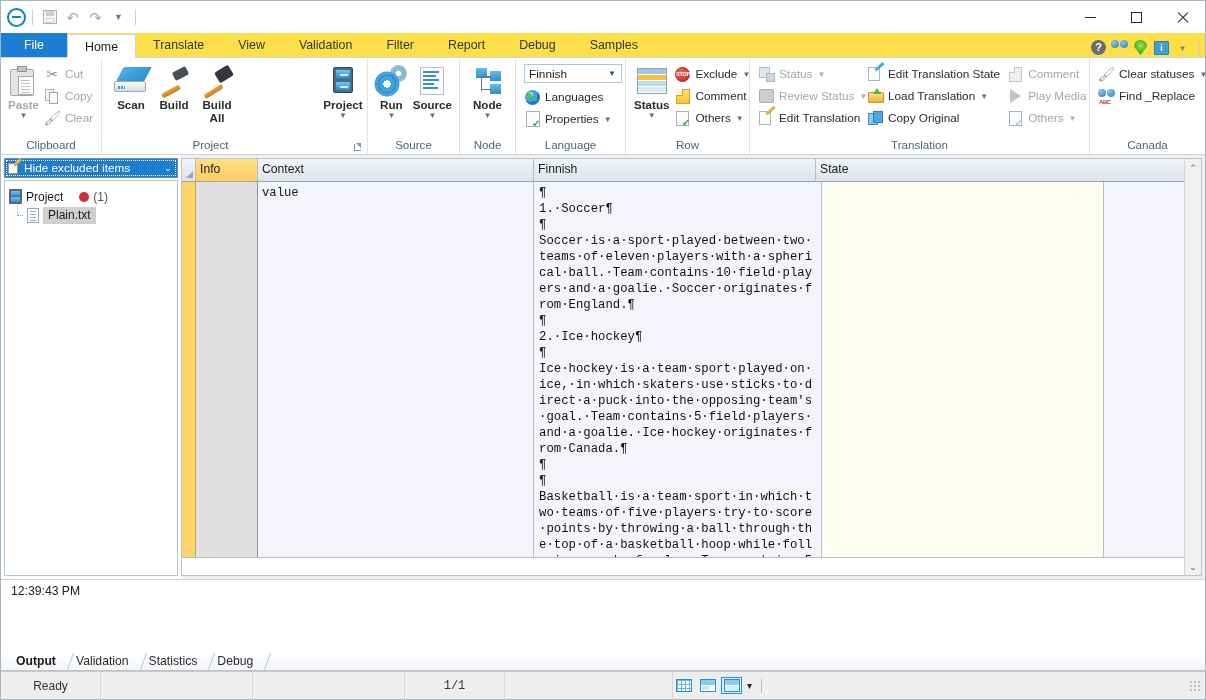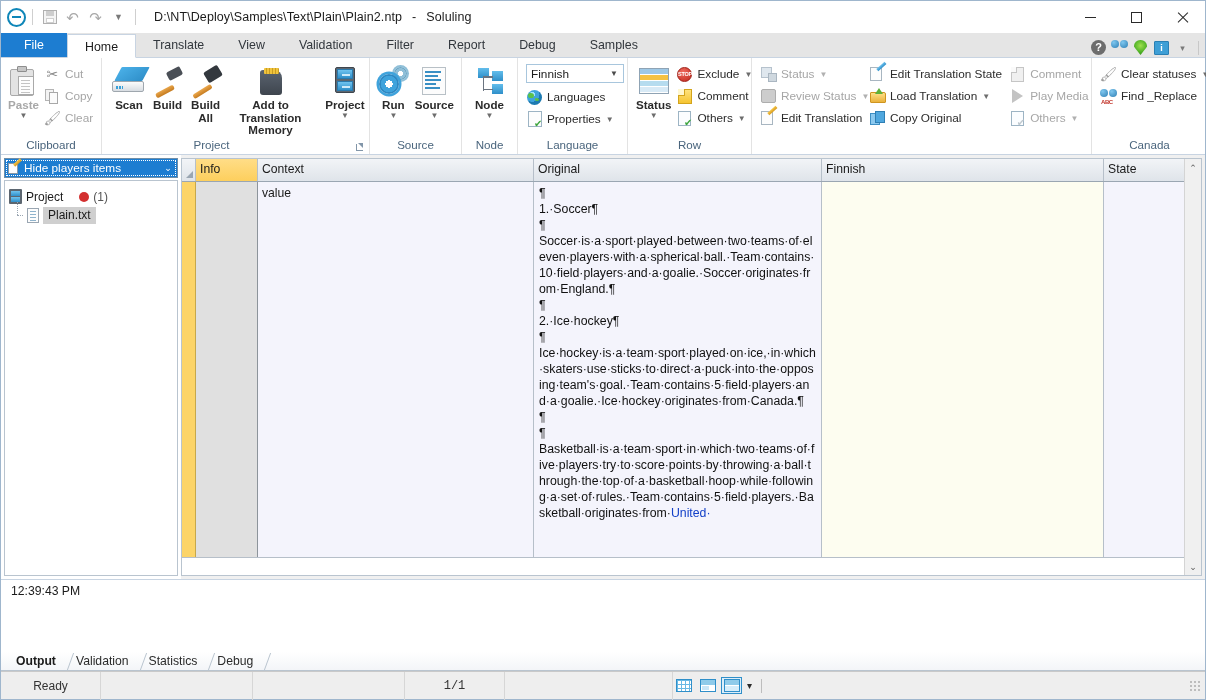--- a/index.html
+++ b/index.html
@@ -106,21 +106,21 @@
   }
   .wc .clo::before { transform: rotate(45deg); }
   .wc .clo::after  { transform: rotate(-45deg); }
 
   
   .tabstrip {
     height: 24px;
     flex: 0 0 24px;
     display: flex;
     align-items: flex-end;
-    background: #e5e5e5;
+    background: #fde047;
     position: relative;
     border-bottom: 1px solid #c8d4e2;
   }
   .tab {
     height: 24px;
     line-height: 24px;
     padding: 0 17px;
     font-size: 12.4px;
     color: #32373d;
     box-sizing: border-box;
@@ -595,20 +595,21 @@
   .hcell.context { width: 276px; flex:0 0 276px; }
   .hcell.original { width: 288px; flex:0 0 288px; }
   .hcell.finnish { width: 282px; flex:0 0 282px; }
   .hcell.state  { flex: 1 1 auto; border-right: none; }
 
   .bodyrow { display:flex; flex: 1 1 auto; min-height:0; }
   .bcell {
     border-right: 1px solid #b6bfc9;
     box-sizing: border-box;
     overflow: hidden;
+    font-family: Liberation Mono, monospace;
   }
   .bcell.selmark { width: 14px; flex:0 0 14px; background:#fcd468; border-right:1px solid #c6a84c; }
   .bcell.info { width: 62px; flex:0 0 62px; background:#e0e0e0; border-right:1px solid #8d949b; }
   .bcell.context {
     width: 276px; flex:0 0 276px; background:#f4f4fc;
     padding: 4px 0 0 4px; font-size: 12.2px; color:#1b1b1b;
   }
   .bcell.original {
     width: 288px; flex:0 0 288px; background:#f4f4fc;
     padding: 3px 5px 0 5px; font-size: 12.3px; line-height: 16px; color:#111111;
@@ -735,23 +736,20 @@
     <div class="qat">
       <div class="appbtn"></div>
       <div class="qat-sep"></div>
       <div class="qat-ico">
           <span class="ico-save"></span>
         </div>
       <div class="qat-ico arrowglyph">↶</div>
       <div class="qat-ico arrowglyph">↷</div>
       <div class="qat-ico caretglyph">▼</div>
       <div class="qat-sep"></div>
-    </div>
-    <div class="title-text">
-      <span>D:\NT\Deploy\Samples\Text\Plain\Plain2.ntp</span><span class="title-sep"></span><span>-</span><span class="title-sep"></span><span>Soluling</span>
     </div>
     <div class="wincontrols">
       <div class="wc">
           <span class="min"></span>
         </div>
       <div class="wc">
           <span class="max"></span>
         </div>
       <div class="wc">
           <span class="clo"></span>
@@ -848,30 +846,20 @@
         <div class="bigbtn" style="width:42px">
           <div class="bi">
               <span class="i-mallet">
                 <span class="hd"></span>
                 <span class="hh"></span>
               </span>
             </div>
           <div class="bl">Build
 All</div>
         </div>
-        <div class="bigbtn wide" style="width:104px">
-          <div class="bi">
-              <span class="i-tm">
-                <span class="body"></span>
-                <span class="gold"></span>
-              </span>
-            </div>
-          <div class="bl">Add to Translation
-Memory</div>
-        </div>
       </div>
       <div class="rgroup-label">Project</div>
     </div>
 
     <div class="rgroup" style="width:48px;border-left:none">
       <div class="rgroup-body" style="justify-content:center">
         <div class="bigbtn" style="width:46px">
           <div class="bi">
               <span class="i-project">
                 <span class="cab"></span>
@@ -1067,20 +1055,21 @@
           </div>
           <div class="smallbtn disabled">
             <span class="si">
                 <span class="i-chk gray"></span>
               </span>
             <span>Others</span>
             <span class="sc">▼</span>
           </div>
         </div>
       </div>
+      <div class="rgroup-label">Translation</div>
     </div>
 
     <div class="rgroup" style="width:116px">
       <div class="rgroup-body" style="padding-left:6px">
         <div class="smallcol">
           <div class="smallbtn">
             <span class="si i-brush">🖌</span>
             <span>Clear statuses</span>
             <span class="sc">▼</span>
           </div>
@@ -1105,21 +1094,21 @@
   <div class="main">
 
     <div class="leftpane">
       <div class="filterbar dotted-focus">
         <span class="fi">
             <span class="i-filterpencil">
               <span class="pad"></span>
               <span class="pen"></span>
             </span>
           </span>
-        <span class="ftext">Hide players items</span>
+        <span class="ftext">Hide excluded items</span>
         <span class="fcaret">⌄</span>
       </div>
       <div class="treebox">
         <div class="trow">
           <span class="i-proj-sm">
               <span class="cab"></span>
               <span class="d a"></span>
               <span class="d b"></span>
             </span>
           <span class="tlabel">Project</span>
@@ -1133,21 +1122,20 @@
       </div>
     </div>
 
     <div class="gridpane">
       <div class="gridwrap">
         <div class="gridmain">
           <div class="hdrrow">
             <div class="hcell corner"></div>
             <div class="hcell info">Info</div>
             <div class="hcell context">Context</div>
-            <div class="hcell original">Original</div>
             <div class="hcell finnish">Finnish</div>
             <div class="hcell state">State</div>
           </div>
           <div class="bodyrow">
             <div class="bcell selmark"></div>
             <div class="bcell info"></div>
             <div class="bcell context">value</div>
             <div class="bcell original">
               <div>¶</div>
               <div>1.·Soccer¶</div>

